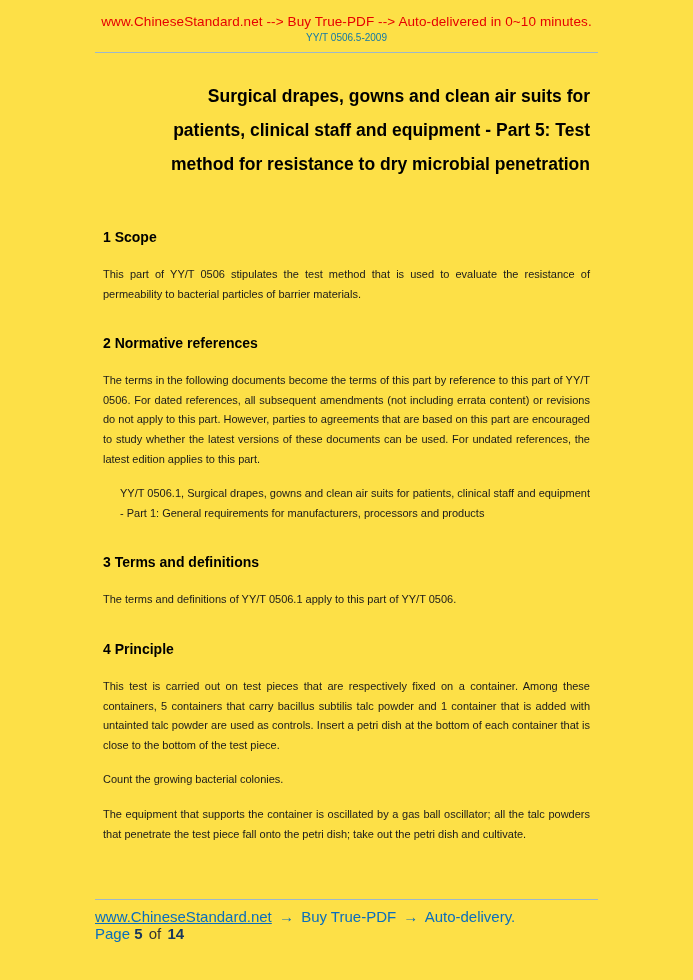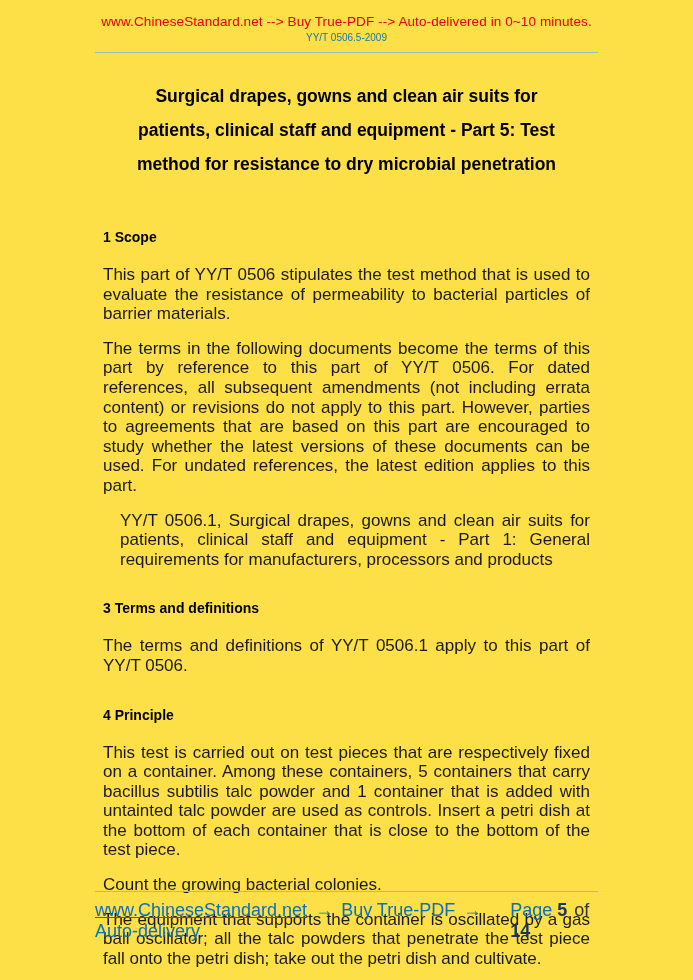--- a/index.html
+++ b/index.html
@@ -31,34 +31,34 @@
     width: 503px;
     margin: 9px auto 0 auto;
     border: none;
     border-top: 1px solid #9db8cb;
     height: 0;
   }
   
   .content { width: 487px; margin: 0 auto; }
   .doc-title {
     margin-top: 26px;
-    text-align: center;
+    text-align: right;
     font-size: 17.5px;
     font-weight: 700;
     color: #000000;
   }
   .doc-title .title-line { line-height: 34px; }
   h2.section-heading {
     font-size: 14px;
     font-weight: 700;
     color: #000000;
     margin: 31px 0 20px 0;
   }
   .content p {
-    font-size: 17px;
+    font-size: 11px;
     line-height: 19.6px;
     text-align: justify;
     margin-bottom: 15px;
     color: #1a1a1a;
   }
   .content p.reference {
     margin-left: 17px;
     margin-top: 4px;
   }
   
@@ -68,21 +68,22 @@
     bottom: 38px;
     width: 100%;
   }
   .footer .rule { margin-bottom: 8px; }
   .footer-row {
     width: 503px;
     margin: 0 auto;
     display: flex;
     justify-content: space-between;
     align-items: baseline;
-    font-size: 18px;
+    font-size: 15px;
+    flex-direction: column;
   }
   .footer-left { color: #0a6ebd; }
   .footer-link {
     color: #0a6ebd;
     text-decoration: underline;
     cursor: pointer;
   }
   .footer-arrow { color: #0a6ebd; padding: 0 3px; }
   .footer-plain { color: #0a6ebd; }
   .page-indicator { color: #0a6ebd; }
@@ -104,20 +105,21 @@
 
     <h1 class="doc-title">
       <div class="title-line">Surgical drapes, gowns and clean air suits for</div>
       <div class="title-line">patients, clinical staff and equipment - Part 5: Test</div>
       <div class="title-line">method for resistance to dry microbial penetration</div>
     </h1>
 
     <h2 class="section-heading" style="margin-top:48px;">1 Scope</h2>
     <p>This part of YY/T 0506 stipulates the test method that is used to evaluate the resistance of permeability to bacterial particles of barrier materials.</p>
 
+    <h2 class="section-heading">2 Normative references</h2>
     <p>The terms in the following documents become the terms of this part by reference to this part of YY/T 0506. For dated references, all subsequent amendments (not including errata content) or revisions do not apply to this part. However, parties to agreements that are based on this part are encouraged to study whether the latest versions of these documents can be used. For undated references, the latest edition applies to this part.</p>
     <p class="reference">YY/T 0506.1, Surgical drapes, gowns and clean air suits for patients, clinical staff and equipment - Part 1: General requirements for manufacturers, processors and products</p>
 
     <h2 class="section-heading">3 Terms and definitions</h2>
     <p>The terms and definitions of YY/T 0506.1 apply to this part of YY/T 0506.</p>
 
     <h2 class="section-heading">4 Principle</h2>
     <p>This test is carried out on test pieces that are respectively fixed on a container. Among these containers, 5 containers that carry bacillus subtilis talc powder and 1 container that is added with untainted talc powder are used as controls. Insert a petri dish at the bottom of each container that is close to the bottom of the test piece.</p>
     <p>Count the growing bacterial colonies.</p>
     <p>The equipment that supports the container is oscillated by a gas ball oscillator; all the talc powders that penetrate the test piece fall onto the petri dish; take out the petri dish and cultivate.</p>

